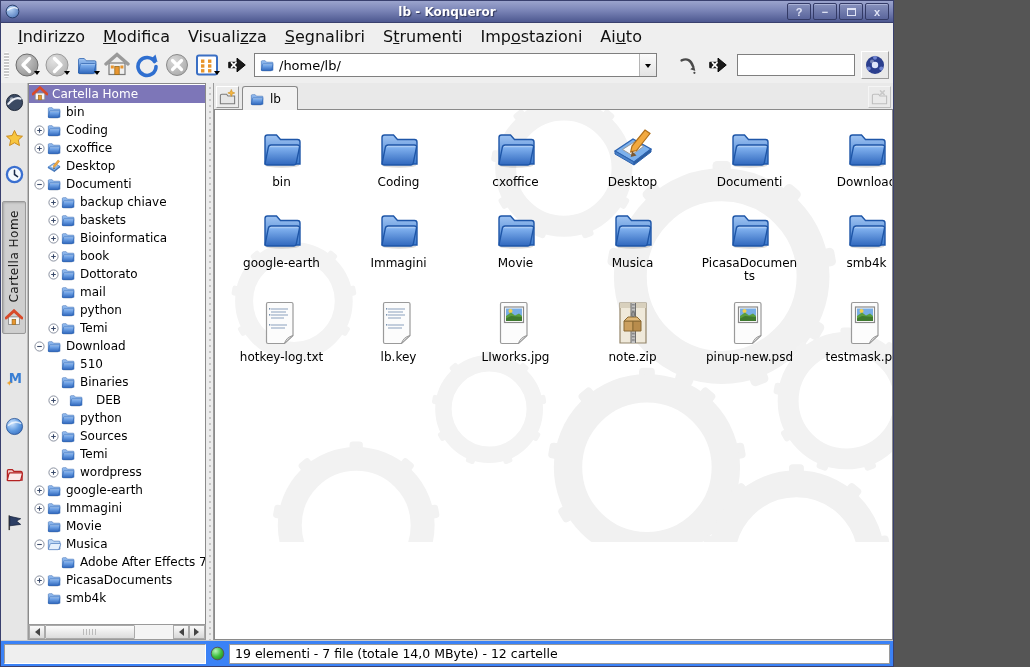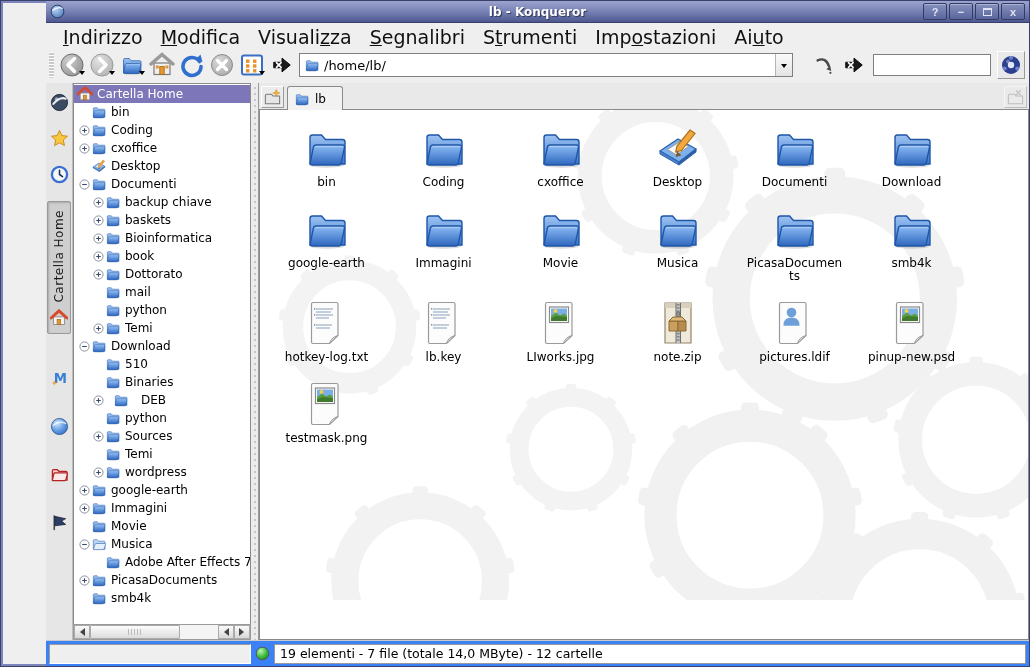--- a/index.html
+++ b/index.html
@@ -1,26 +1,25 @@
 <!DOCTYPE html>
 <html><head>
 <meta charset="utf-8">
 <style>
   * { box-sizing: border-box; margin: 0; padding: 0; }
   html,body { background:#555; }
   body { font-family: "DejaVu Sans", sans-serif; }
 
   .window{
-    width:1030px; height:667px; position:relative;
+    width:894px; height:667px; position:relative;
     border:1px solid #39406e;
     box-shadow: inset 0 0 0 2px #7b85b7;
     background:#efefef;
     display:flex; flex-direction:column;
     overflow:hidden;
-    padding-left:45px;
   }
 
   
   .titlebar{
     height:22px; flex:0 0 22px; display:flex; align-items:center; position:relative;
     background:linear-gradient(#9ba4cd 0%, #7b85b7 45%, #4d5890 100%);
     border-bottom:1px solid #39406e; padding:0 4px;
   }
   .titlebar .win-icon{ width:15px; height:15px; display:flex; }
   .titlebar .title{
@@ -32,21 +31,21 @@
   .tb-btn{
     width:24px; height:17px; border:1px solid #333a66; border-radius:2px;
     background:linear-gradient(#8791bd, #5a659c);
     color:#dfe3f5; font-size:11px; font-weight:bold; line-height:14px; text-align:center;
     box-shadow: inset 0 1px 0 #aab2d6;
     cursor:default;
   }
   .maxbox{ display:inline-block; width:9px; height:8px; border:1px solid #dfe3f5; border-top-width:2px; margin-top:3px;}
 
   
-  .menubar{ height:26px; flex:0 0 26px; display:flex; align-items:flex-start; padding-left:8px; background:#efefef; font-size:19px; color:#101010;}
+  .menubar{ height:26px; flex:0 0 26px; display:flex; align-items:center; padding-left:8px; background:#efefef; font-size:16px; color:#101010;}
   .menu-item{ padding:3px 9px; cursor:default; }
   .menu-item u{ text-decoration:underline; }
 
   
   .toolbar{ height:34px; flex:0 0 34px; display:flex; align-items:center; background:#efefef; padding:0 4px 2px 2px; }
   .tb-handle{ width:5px; height:26px; margin:0 3px 0 1px;
     background:repeating-linear-gradient(180deg,#ffffff 0 1px,#c9c9c9 1px 3px); border-radius:2px;}
   .tbtn{ width:30px; height:30px; border:none; background:transparent; position:relative;
     display:flex; align-items:center; justify-content:center; cursor:default; }
   .tbtn .dd{ position:absolute; right:2px; bottom:2px; width:0; height:0;
@@ -1609,31 +1608,20 @@
     <rect x="22.8" y="13" width="2.8" height="4.5" rx="1" fill="#9a9a9a" stroke="#666" stroke-width="0.8"></rect>
                 </svg>
               </span>
     <div class="clabel">note.zip</div>
             </div>
             <div class="cell">
               <span style="display:flex">
                 <svg width="48" height="48" viewBox="0 0 48 48">
     <path d="M10 3.5 h23.5 q1.5 0 1.5 1.5 v31.5 l-8.5 8 H10 q-1.5 0-1.5-1.5 V5 q0-1.5 1.5-1.5 z" fill="#fcfcfc" stroke="#9a9a9a" stroke-width="1.2"></path>
     <path d="M35 36.5 l-8.5 8 q1.6-6.2 8.5-8 z" fill="#dedede" stroke="#9a9a9a" stroke-width="1"></path>
-    <circle cx="20.5" cy="13.5" r="4.8" fill="#6d9fd8"></circle>
-    <path d="M12.5 26 q0-7.5 8-7.5 t8 7.5 v0.8 h-16 z" fill="#6d9fd8"></path>
-                </svg>
-              </span>
-    <div class="clabel">pictures.ldif</div>
-            </div>
-            <div class="cell">
-              <span style="display:flex">
-                <svg width="48" height="48" viewBox="0 0 48 48">
-    <path d="M10 3.5 h23.5 q1.5 0 1.5 1.5 v31.5 l-8.5 8 H10 q-1.5 0-1.5-1.5 V5 q0-1.5 1.5-1.5 z" fill="#fcfcfc" stroke="#9a9a9a" stroke-width="1.2"></path>
-    <path d="M35 36.5 l-8.5 8 q1.6-6.2 8.5-8 z" fill="#dedede" stroke="#9a9a9a" stroke-width="1"></path>
     <rect x="12.5" y="8" width="19" height="15.5" fill="#fff" stroke="#8a8a8a" stroke-width="1.2"></rect>
     <rect x="14" y="9.5" width="16" height="7.5" fill="#79aee6"></rect>
     <circle cx="18.5" cy="12" r="2" fill="#f5d04a"></circle>
     <path d="M14 17 l5-3.5 4 3 4-2 3 2.5 v5 h-16 z" fill="#5a9e3f"></path>
     <path d="M14 19.5 l5-2.5 11 1 v4 h-16 z" fill="#3f7a2f"></path>
                 </svg>
               </span>
     <div class="clabel">pinup-new.psd</div>
             </div>
             <div class="cell">

